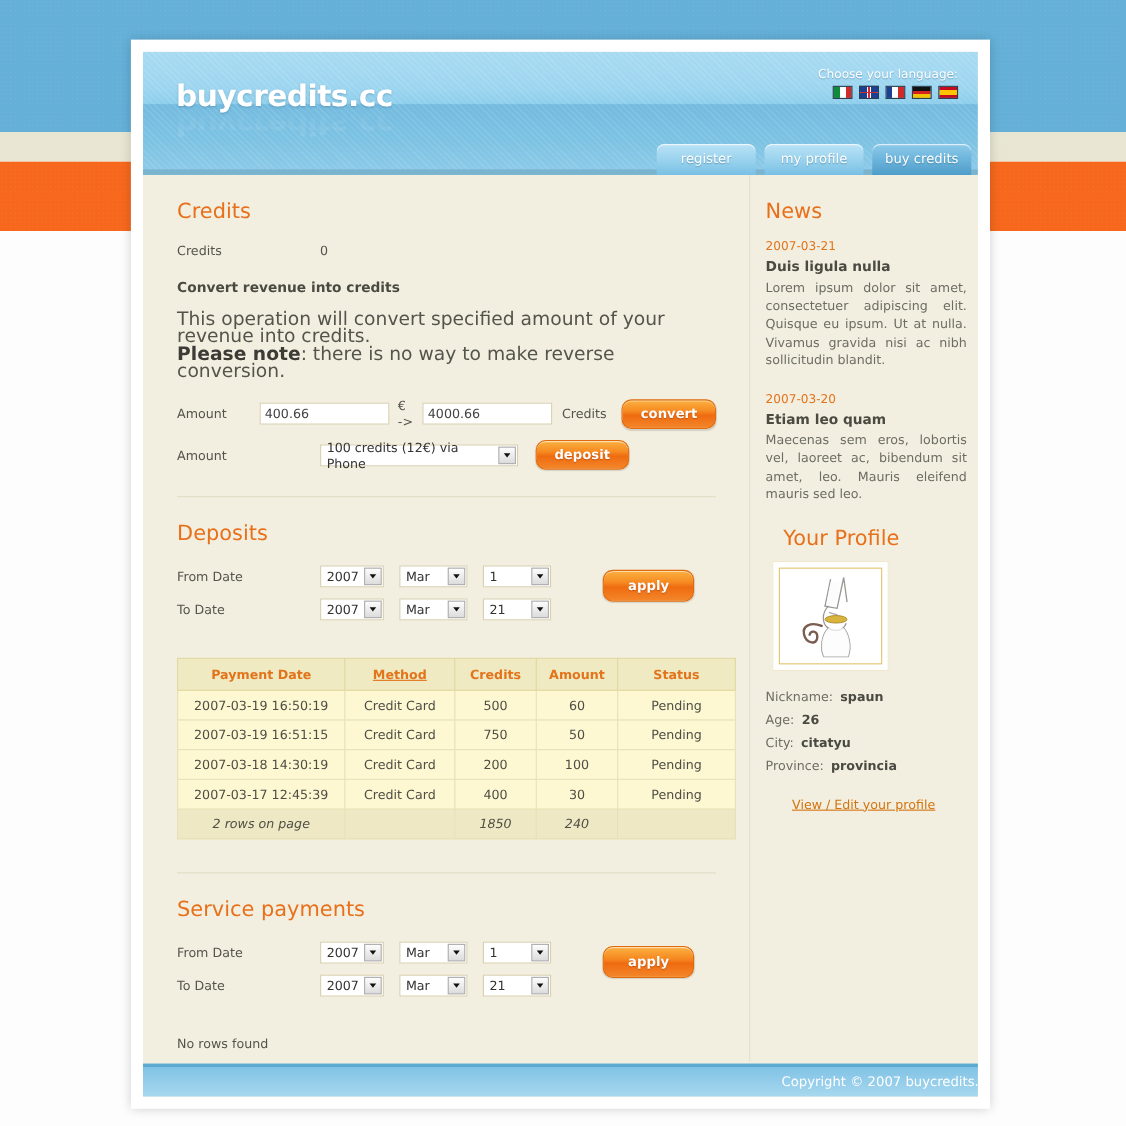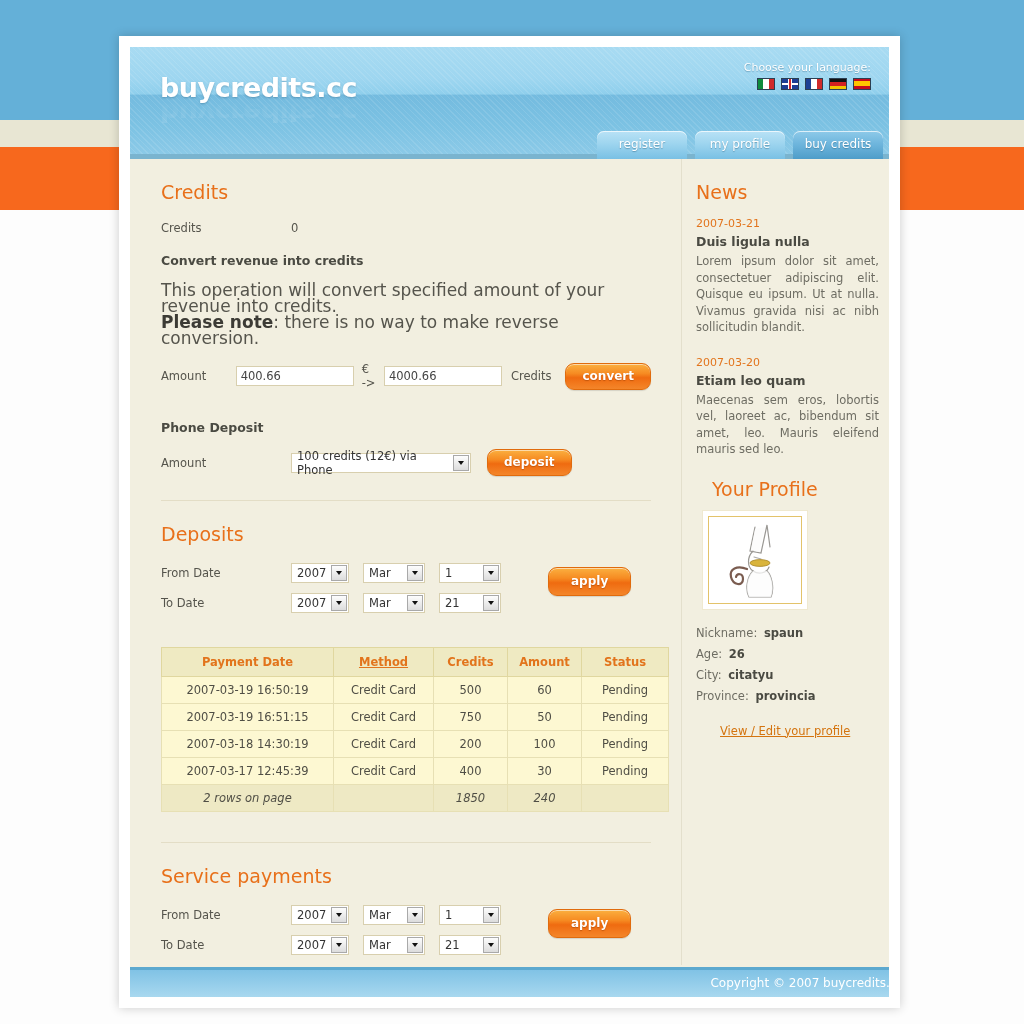--- a/index.html
+++ b/index.html
@@ -294,21 +294,20 @@
 
       <div class="row">
         <span class="lbl">Amount</span>
         <input class="txt" value="400.66" style="">
         <span class="eur">€ -&gt;</span>
         <input class="txt" value="4000.66" style="">
         <span class="credits-lbl">Credits</span>
         <span class="btn" style="margin-left:14px;">convert</span>
       </div>
 
-      <h3 class="sub" style="margin-top:30px;">Phone Deposit</h3>
 
       <div class="row">
         <span class="lbl">Amount</span>
         <span class="sel sel-w-deposit">
           <span>100 credits (12€) via Phone</span>
           <span class="caret">
                 <i></i>
               </span>
         </span>
         <span class="btn" style="margin-left:16px;">deposit</span>
@@ -362,21 +361,21 @@
                   </span>
             </span>
           </div>
         </div>
         <span class="btn btn-apply" style="margin:4px 0 0 47px;">apply</span>
       </div>
 
       <table class="grid" style="margin-top:24px;">
         <thead>
           <tr>
-            <th style="width:172px;">Payment Date</th>
+            <th style="width:152px;">Payment Date</th>
             <th style="width:100px;text-decoration:underline;">Method</th>
             <th style="width:74px;">Credits</th>
             <th style="width:74px;">Amount</th>
             <th>Status</th>
           </tr>
         </thead>
         <tbody>
           <tr>
             <td>2007-03-19 16:50:19</td>
             <td>Credit Card</td>

